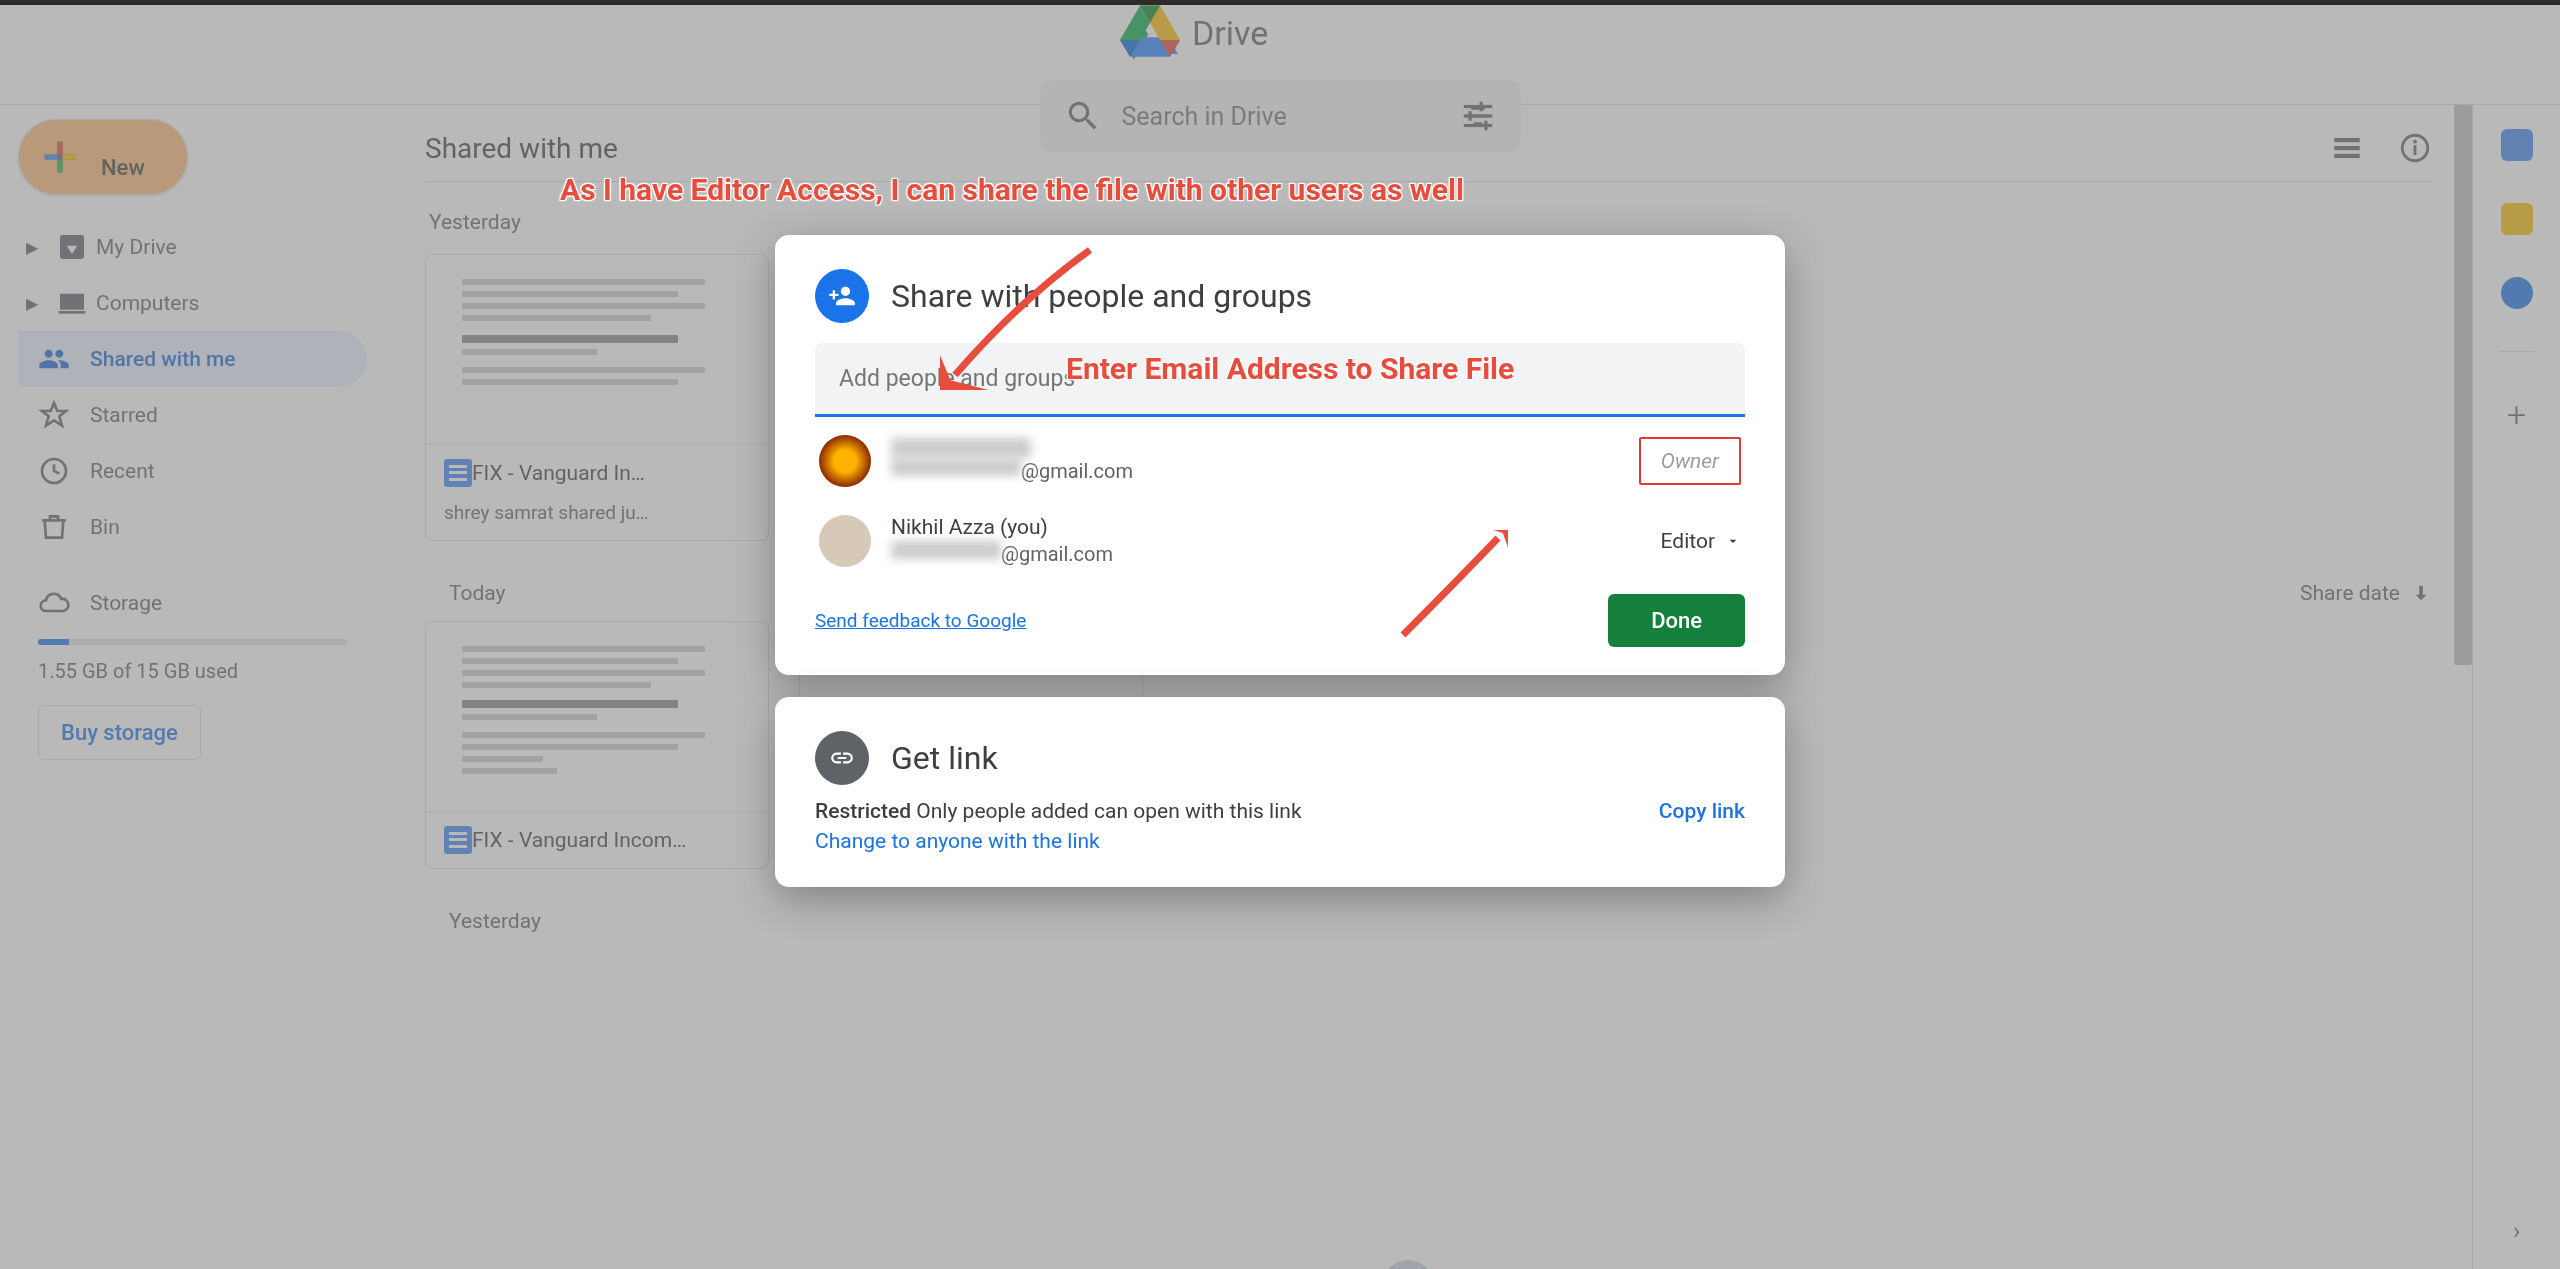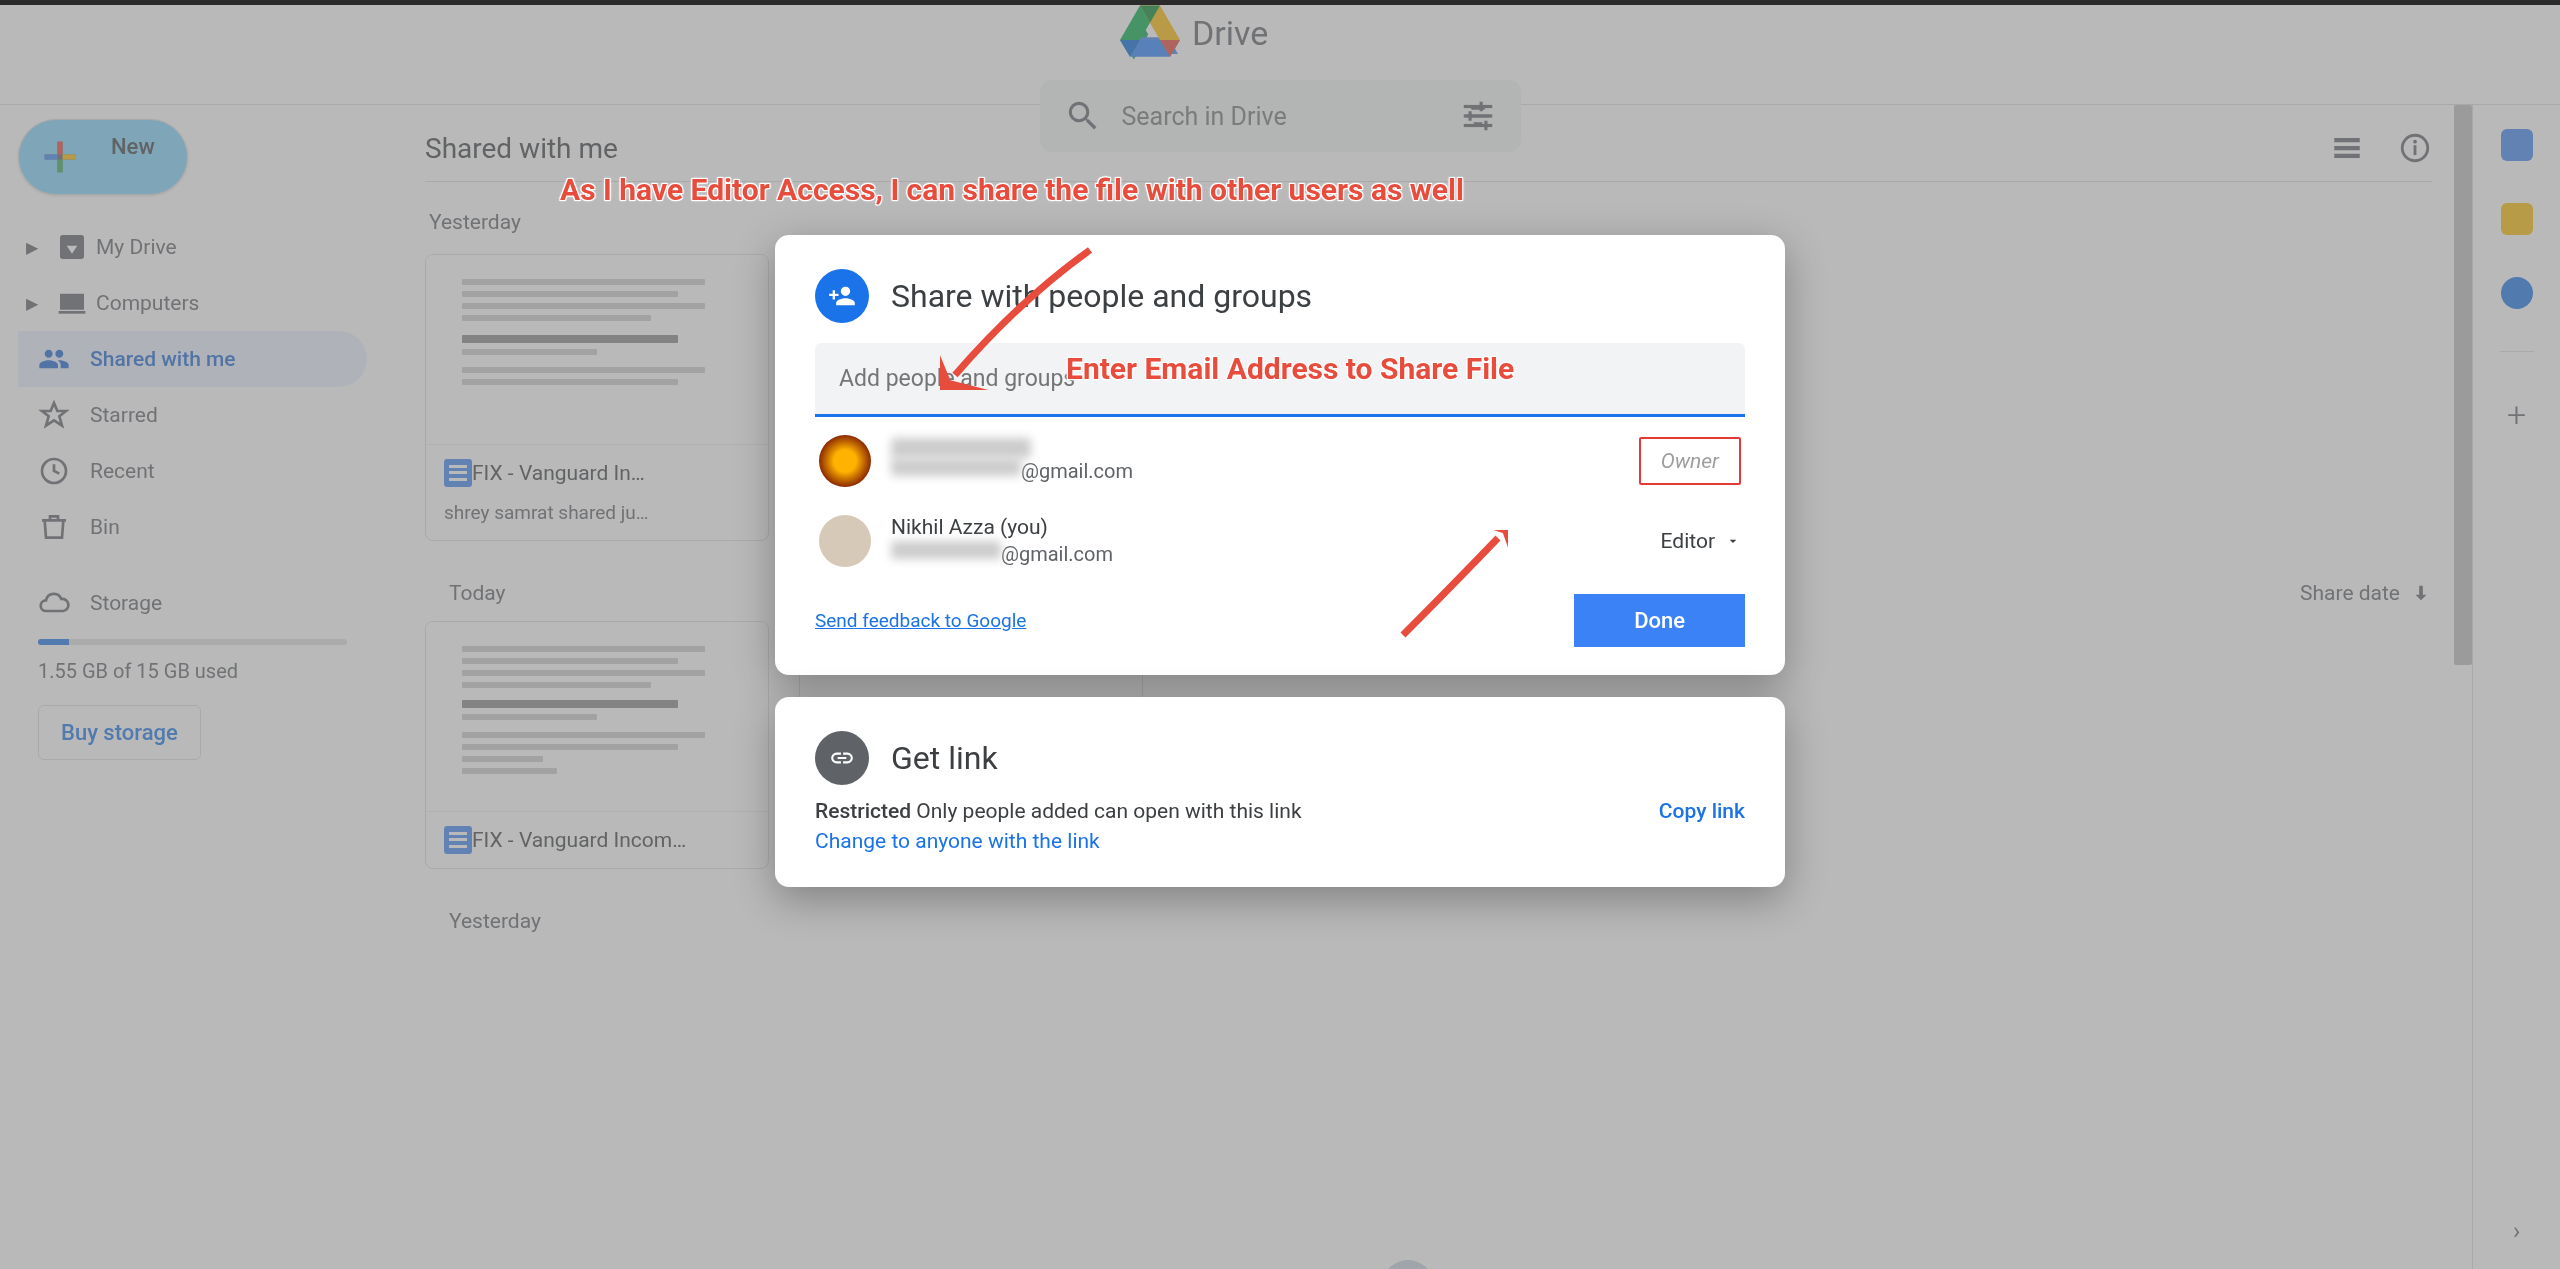--- a/index.html
+++ b/index.html
@@ -17,21 +17,21 @@
   .header-spacer { flex: 1; }
   .header-icons { display: flex; align-items: center; gap: 28px; }
   .hicon { width: 38px; height: 38px; color: #5f6368; }
   .avatar-top { width: 52px; height: 52px; border-radius: 50%; background: #c8d3e0 center/cover; }
   .apps-grid { width: 30px; height: 30px; display: grid; grid-template-columns: repeat(3,1fr); grid-template-rows: repeat(3,1fr); gap: 4px; }
   .apps-grid span { background: #5f6368; border-radius: 2px; }
   
   .body-row { display: flex; height: calc(100% - 105px); }
   
   .sidebar { width: 385px; padding: 14px 18px; border-right: none; }
-  .new-btn { display: flex; align-items: flex-start; gap: 28px; background: #7dd3fc; border: 1px solid #dadce0; border-radius: 40px; padding: 14px 32px 14px 18px; width: 170px; box-shadow: 0 1px 3px rgba(0,0,0,0.15); margin-bottom: 24px; }
+  .new-btn { display: flex; align-items: flex-end; gap: 18px; background: #fdba74; border: 1px solid #dadce0; border-radius: 40px; padding: 14px 32px 14px 18px; width: 170px; box-shadow: 0 1px 3px rgba(0,0,0,0.15); margin-bottom: 24px; }
   .plus { width: 46px; height: 46px; }
   .new-btn span.lbl { font-size: 22px; color: #3c4043; font-weight: 500; }
   .nav-list { display: flex; flex-direction: column; }
   .nav-item { display: flex; align-items: center; gap: 20px; padding: 12px 20px; border-radius: 0 40px 40px 0; color: #5f6368; font-size: 21px; }
   .nav-item.tree { padding-left: 8px; gap: 8px; }
   .tree-arrow { width: 22px; color: #5f6368; font-size: 16px; }
   .nav-item.active { background: #e8f0fe; color: #1967d2; font-weight: 500; }
   .nav-item.active .nicon { color: #1967d2; }
   .nicon { width: 32px; height: 32px; color: #5f6368; flex-shrink: 0; }
   .nav-sep { height: 20px; }
@@ -84,21 +84,21 @@
   .pav1 { background: radial-gradient(circle, #ffb300 30%, #8d2b00 70%); }
   .pav2 { background: #d7c9b8; }
   .pinfo { flex: 1; line-height: 1.35; }
   .pname { font-size: 21px; color: #3c4043; display: flex; align-items: center; gap: 8px; }
   .pmail { font-size: 20px; color: #5f6368; }
   .blur { filter: blur(5px); background: #ccc; color: transparent; border-radius: 3px; display: inline-block; }
   .role-owner { border: 2px solid #e53935; color: #9e9e9e; font-style: italic; font-size: 21px; padding: 10px 20px; border-radius: 2px; }
   .role-editor { font-size: 21px; color: #3c4043; display: flex; align-items: center; gap: 10px; }
   .dlg-foot { display: flex; align-items: center; margin-top: 18px; }
   .feedback { color: #1a73e8; font-size: 19px; text-decoration: underline; }
-  .done-btn { margin-left: auto; background: #3b82f6; color: #fff; border: none; padding: 14px 60px; font-size: 22px; font-weight: 500; border-radius: 0; }
+  .done-btn { margin-left: auto; background: #15803d; color: #fff; border: none; padding: 14px 43px; font-size: 22px; font-weight: 500; border-radius: 6px; }
   
   .dialog2 .link-row { display: flex; align-items: flex-start; }
   .restricted { font-size: 21px; color: #3c4043; }
   .restricted b { font-weight: 500; }
   .change-link { color: #1a73e8; font-size: 21px; display: inline-block; margin-top: 6px; }
   .copy-link { margin-left: auto; color: #1a73e8; font-size: 21px; font-weight: 500; }
   
   
   .annot { position: absolute; color: #e74c3c; font-size: 30px; font-weight: 700; white-space: nowrap; text-shadow: 0 0 3px #fff, 0 0 3px #fff, -1px -1px 0 #fff, 1px -1px 0 #fff, -1px 1px 0 #fff, 1px 1px 0 #fff; pointer-events: none; z-index: 50; }
   .arrow { position: absolute; pointer-events: none; z-index: 49; }

